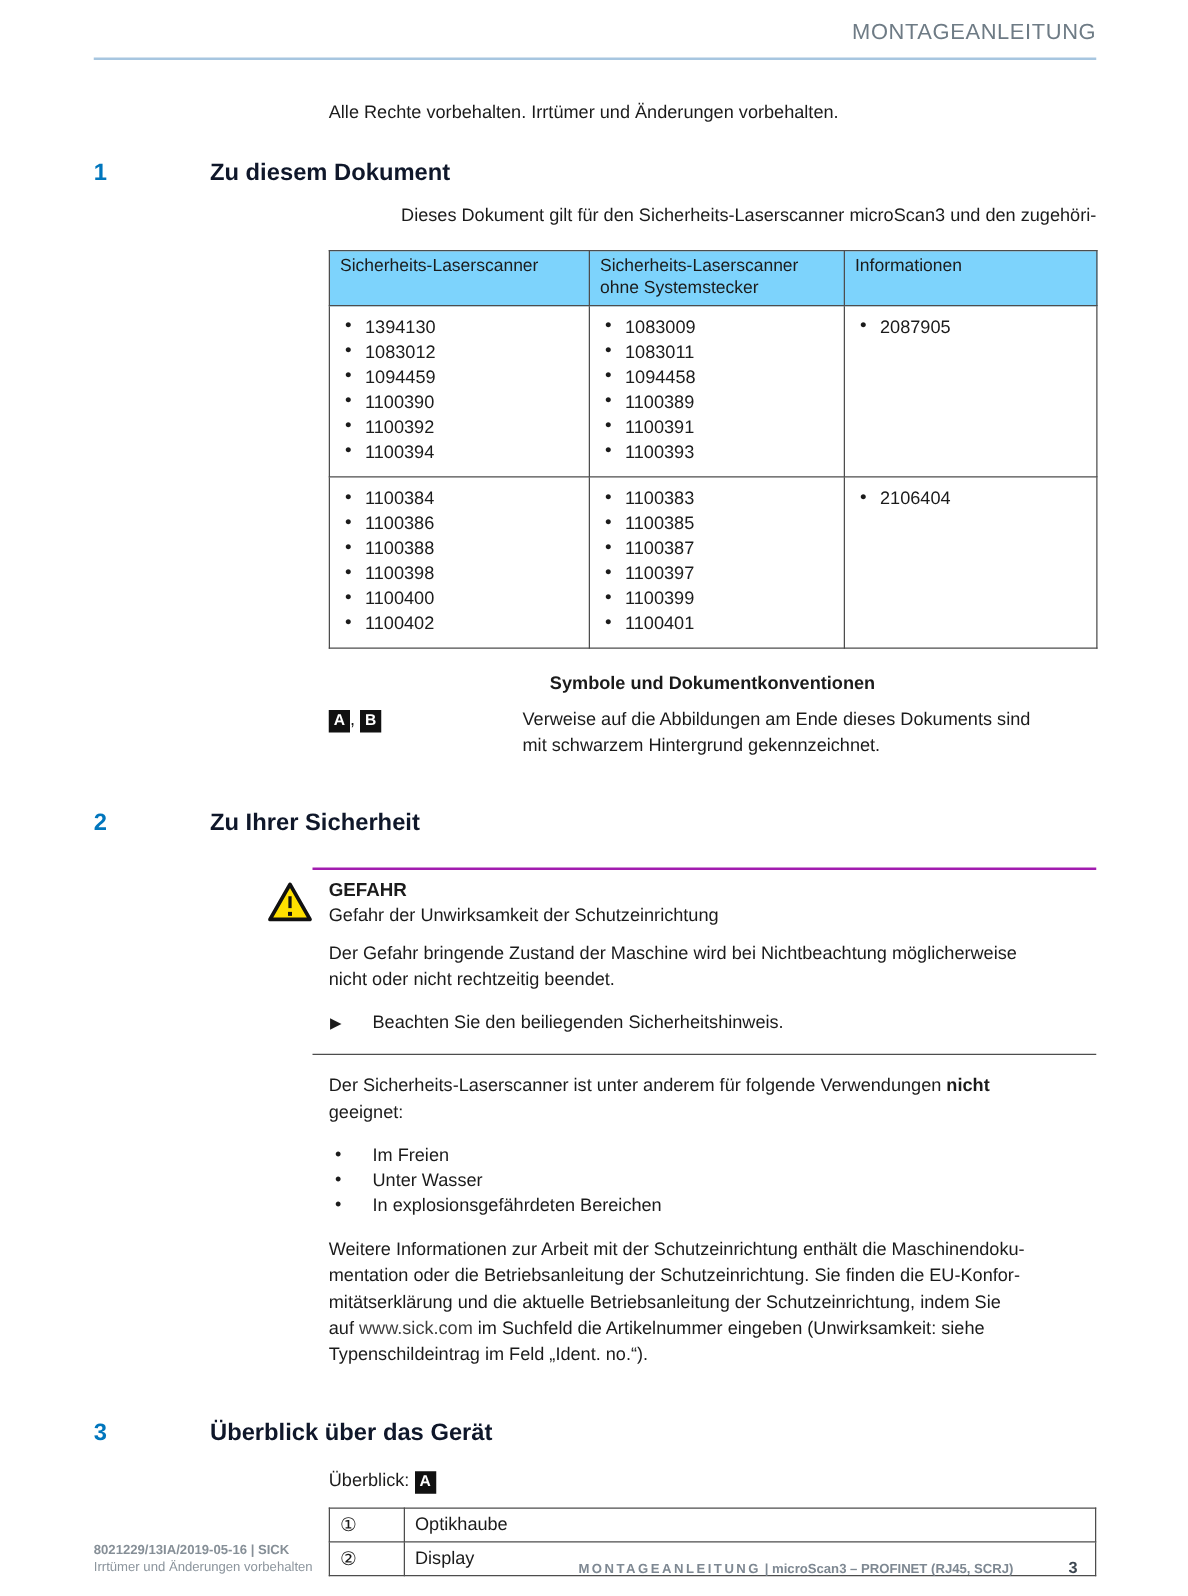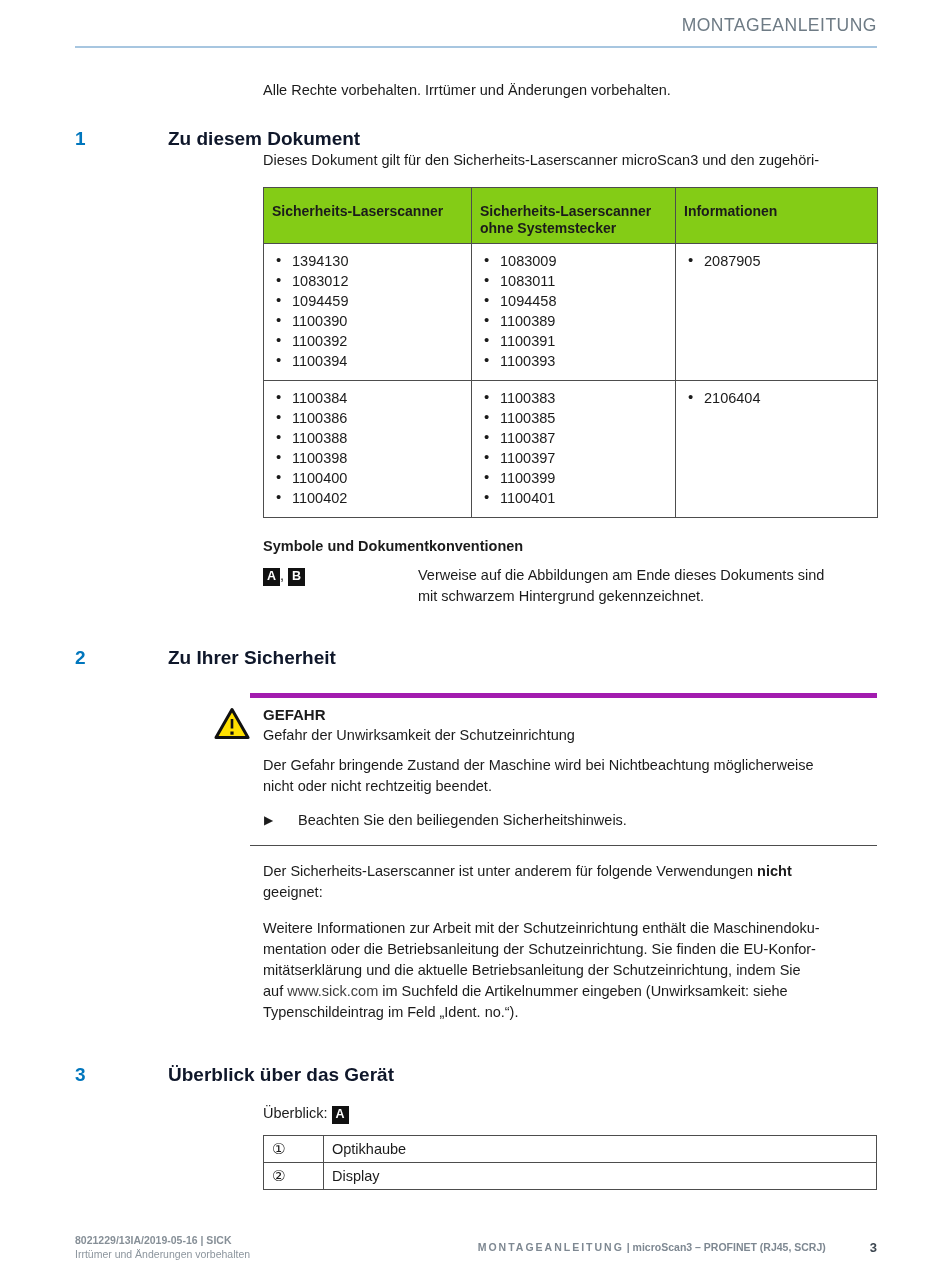--- a/index.html
+++ b/index.html
@@ -47,58 +47,58 @@
     border-collapse: collapse;
     table-layout: fixed;
     width: 614px;
   }
   .art-table th, .art-table td {
     border: 1px solid #4d4d4d;
     vertical-align: top;
     text-align: left;
   }
   .art-table th {
-    background: #84cc16;
+    background: #7dd3fc;
     font-size: 14px;
     line-height: 17px;
-    padding: 15px 8px 6px 8px;
-    font-weight: bold;
+    padding: 3px 8px 6px 8px;
+    font-weight: normal;
   }
   .art-table td { padding: 7px 8px 9px 8px; }
   .cell-list { list-style: none; }
   .cell-list li {
     position: relative;
     padding-left: 20px;
     font-size: 14.5px;
     line-height: 20px;
   }
   .cell-list li::before {
     content: "•";
     position: absolute; left: 4px; top: -1px;
     font-size: 15px;
   }
   
-  .symbols-heading { margin-top: 20px; font-weight: bold; font-size: 14.5px; }
+  .symbols-heading { margin-top: 20px; font-weight: bold; font-size: 14.5px; text-align: center; }
   .symbols-row { display: flex; margin-top: 11px; }
   .symbols-key { width: 155px; flex: 0 0 155px; }
   .ref-badge {
     display: inline-block;
     background: #111111;
     color: #ffffff;
     font-weight: bold;
     font-size: 12.5px;
     line-height: 15px;
     padding: 1px 4px 2px 4px;
   }
   
   .warning-box {
     position: relative;
     margin-top: 24px;
     margin-left: 175px;
-    border-top: 5px solid #a21caf;
+    border-top: 2px solid #a21caf;
     border-bottom: 1px solid #4d4d4d;
     padding: 7px 0 14px 13px;
   }
   .warning-triangle-wrap { position: absolute; left: -36px; top: 9px; }
   .warning-title { font-size: 15px; font-weight: bold; line-height: 20px; }
   .warning-subtitle { font-size: 14.5px; line-height: 21px; }
   .warning-body { margin-top: 9px; }
   .action-item { position: relative; margin-top: 13px; padding-left: 35px; }
   .action-item .arrow {
     position: absolute; left: 1px; top: 0;
@@ -130,23 +130,23 @@
     border: 1px solid #4d4d4d;
     font-size: 14.5px;
     line-height: 18px;
     padding: 4px 8px 4px 8px;
     vertical-align: middle;
   }
   .ov-table td.num-cell { width: 60px; font-family: "DejaVu Sans", sans-serif; font-size: 15px; }
   
   .doc-footer {
     position: absolute;
-    left: 75px; right: 73px; bottom: 16px;
+    left: 75px; right: 88px; bottom: 16px;
     display: flex;
-    align-items: center;
+    align-items: flex-end;
     font-size: 10.5px;
     color: #8c959d;
   }
   .footer-left { line-height: 14px; }
   .footer-left .doc-id { font-weight: bold; color: #868f97; }
   .footer-center { margin-left: auto; font-weight: bold; color: #7e8892; white-space: nowrap; }
   .footer-center .spaced { letter-spacing: 2px; }
   .footer-page {
     margin-left: 44px;
     font-weight: bold;
@@ -163,21 +163,21 @@
     <span class="doc-type">MONTAGEANLEITUNG</span>
   </div>
 
   <p class="rights indent body-text line">Alle Rechte vorbehalten. Irrtümer und Änderungen vorbehalten.</p>
 
   <div class="sec-head" style="margin-top:27px;">
     <span class="sec-num">1</span>
     <h1 class="sec-title">Zu diesem Dokument</h1>
   </div>
 
-  <div class="indent body-text" style="">
+  <div class="indent body-text" style="margin-top:13px;text-align:right;">
     <div class="line">Dieses Dokument gilt für den Sicherheits-Laserscanner microScan3 und den zugehöri-</div>
   </div>
 
   <table class="art-table indent">
     <colgroup>
         <col style="width:208px">
         <col style="width:204px">
         <col style="width:202px">
       </colgroup>
     <thead>
@@ -280,20 +280,25 @@
       <span class="arrow">▶</span>
       <span>Beachten Sie den beiliegenden Sicherheitshinweis.</span>
     </div>
   </div>
 
   <div class="indent body-text par">
     <div class="line"><span>Der Sicherheits-Laserscanner ist unter anderem für folgende Verwendungen </span><span class="bold">nicht</span></div>
     <div class="line">geeignet:</div>
   </div>
 
+  <ul class="dot-list indent">
+    <li>Im Freien</li>
+    <li>Unter Wasser</li>
+    <li>In explosionsgefährdeten Bereichen</li>
+  </ul>
 
   <div class="indent body-text par">
     <div class="line">Weitere Informationen zur Arbeit mit der Schutzeinrichtung enthält die Maschinendoku-</div>
     <div class="line">mentation oder die Betriebsanleitung der Schutzeinrichtung. Sie finden die EU-Konfor-</div>
     <div class="line">mitätserklärung und die aktuelle Betriebsanleitung der Schutzeinrichtung, indem Sie</div>
     <div class="line"><span>auf </span><a href="#" class="link">www.sick.com</a><span> im Suchfeld die Artikelnummer eingeben (Unwirksamkeit: siehe</span></div>
     <div class="line">Typenschildeintrag im Feld „Ident. no.“).</div>
   </div>
 
   <div class="sec-head" style="margin-top:41px;">

